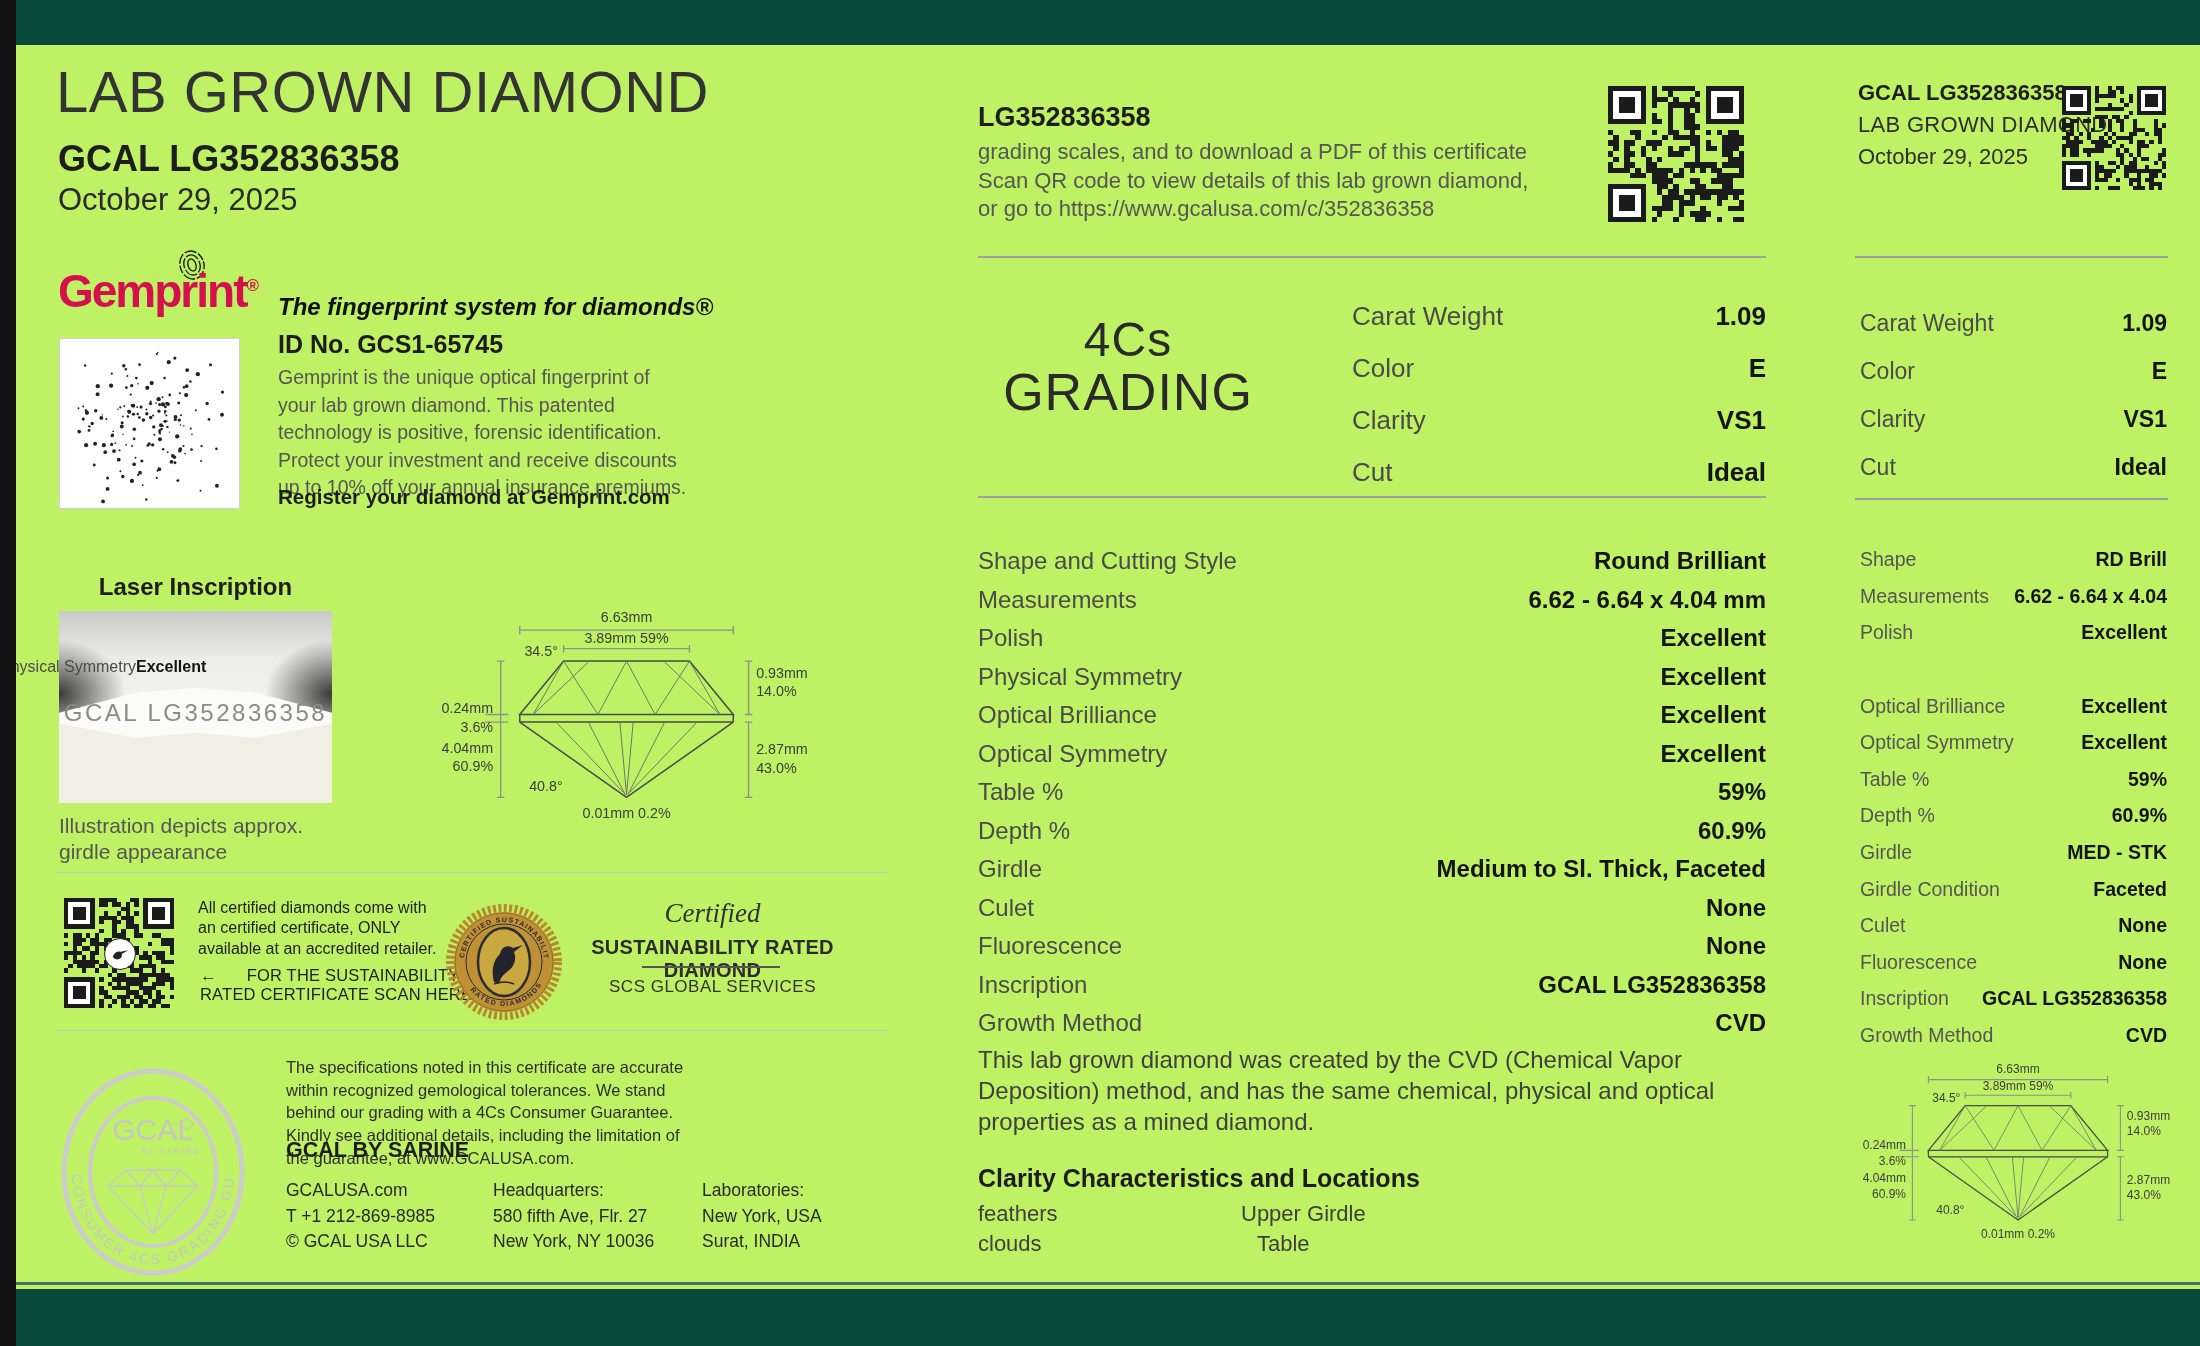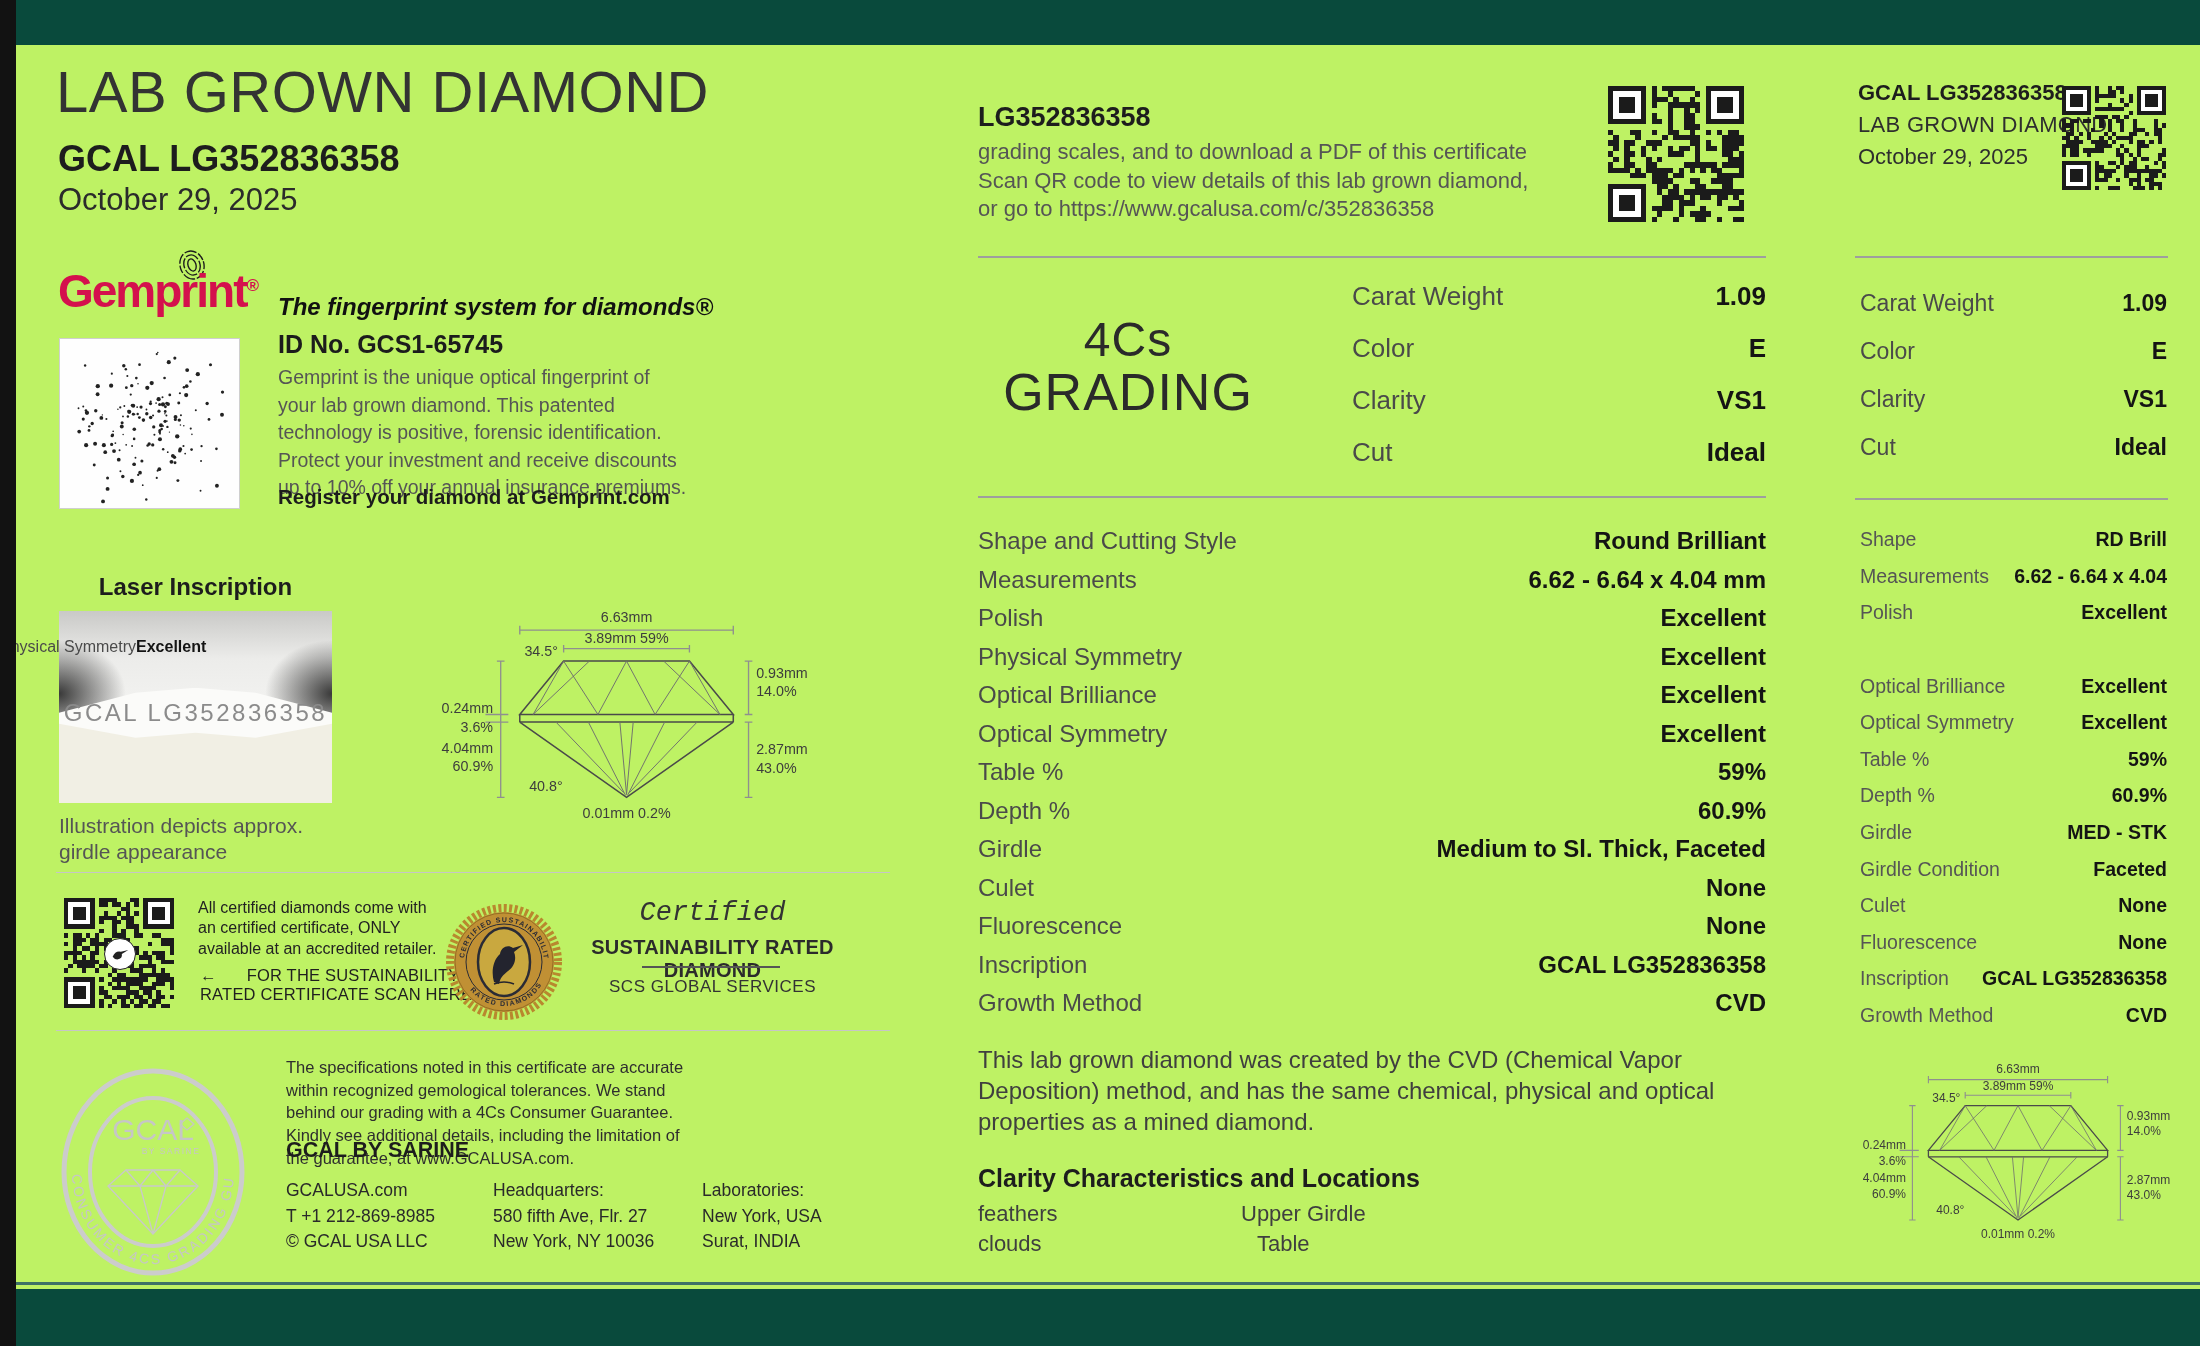--- a/index.html
+++ b/index.html
@@ -1,20 +1,20 @@
 <!DOCTYPE html>
 <html><head>
 <meta charset="utf-8">
 <style>
   html,body{margin:0;padding:0;background:#ffffff;}
   #page{position:relative;width:2200px;height:1346px;background:#bef264;overflow:hidden;
         font-family:"Liberation Sans",sans-serif;color:#222;}
   .abs{position:absolute;}
   .bar{position:absolute;left:0;width:2200px;background:#094a3c;}
-  .row{position:absolute;display:flex;justify-content:space-between;align-items:baseline;}
+  .row{position:absolute;display:flex;justify-content:space-between;align-items:baseline;margin-top:20px;}
   .row .lb{color:#4a4a4a;font-weight:400;}
   .row .vl{font-weight:700;color:#141414;text-align:right;}
   .mid-spec{font-size:24px;width:788px;left:978px;}
   .mid-4c{font-size:26px;width:414px;left:1352px;}
   .r-4c{font-size:23px;width:307px;left:1860px;}
   .r-spec{font-size:19.5px;width:307px;left:1860px;}
   .r-spec .lb{color:#555;}
   .hr1{position:absolute;height:1px;background:#c6c6c6;}
   .hr2{position:absolute;height:2px;background:#9e9e9e;}
   .graytext{color:#555;}
@@ -556,21 +556,21 @@
         <path id="st" d="M20,60 A40,40 0 0 1 100,60"></path>
         <path id="sb" d="M16,60 A44,44 0 0 0 104,60"></path>
       </defs>
       <text font-size="7" fill="#2a2b35" font-weight="bold" letter-spacing="1.2"><textPath href="#st" startOffset="3%">CERTIFIED SUSTAINABILITY</textPath></text>
       <text font-size="7" fill="#2a2b35" font-weight="bold" letter-spacing="1.5"><textPath href="#sb" startOffset="22%">RATED DIAMONDS</textPath></text>
       <ellipse cx="60" cy="60" rx="26" ry="34" fill="#c9a83f" stroke="#2a2b35" stroke-width="2.5"></ellipse>
       <path d="M50,80 C47,70 49,58 56,52 C57,45 64,42 69,46 L79,43 L70,50 C73,57 70,65 64,69 C59,73 56,76 55,82 Z" fill="#23242e"></path>
       <path d="M50,82 q10,-4 20,0" stroke="#23242e" stroke-width="1.5" fill="none"></path>
     </svg>
   </div>
-  <div class="abs" style="left:600px;top:898px;width:225px;text-align:center;font-family:Liberation Mono, monospace;font-style:italic;font-size:27px;color:#333;">Certified</div>
+  <div class="abs" style="left:600px;top:898px;width:225px;text-align:center;font-family:Liberation Serif, serif;font-style:italic;font-size:27px;color:#333;">Certified</div>
   <div class="abs" style="left:560px;top:936px;width:305px;text-align:center;font-size:20px;font-weight:600;letter-spacing:.3px;color:#2b2b2b;">SUSTAINABILITY RATED DIAMOND</div>
   <div class="abs" style="left:642px;top:966px;width:138px;height:2px;background:#555;"></div>
   <div class="abs" style="left:560px;top:977px;width:305px;text-align:center;font-size:17px;letter-spacing:.5px;color:#333;">SCS GLOBAL SERVICES</div>
 
   <div class="hr1" style="left:56px;top:1030px;width:834px;"></div>
 
   <div class="abs" style="left:58px;top:1066px;width:190px;height:212px;">
     <svg viewBox="0 0 190 212" width="190" height="212">
       <ellipse cx="95" cy="106" rx="89" ry="101" fill="none" stroke="#cccccc" stroke-width="5"></ellipse>
       <ellipse cx="95" cy="106" rx="63" ry="74" fill="none" stroke="#cccccc" stroke-width="4"></ellipse>

